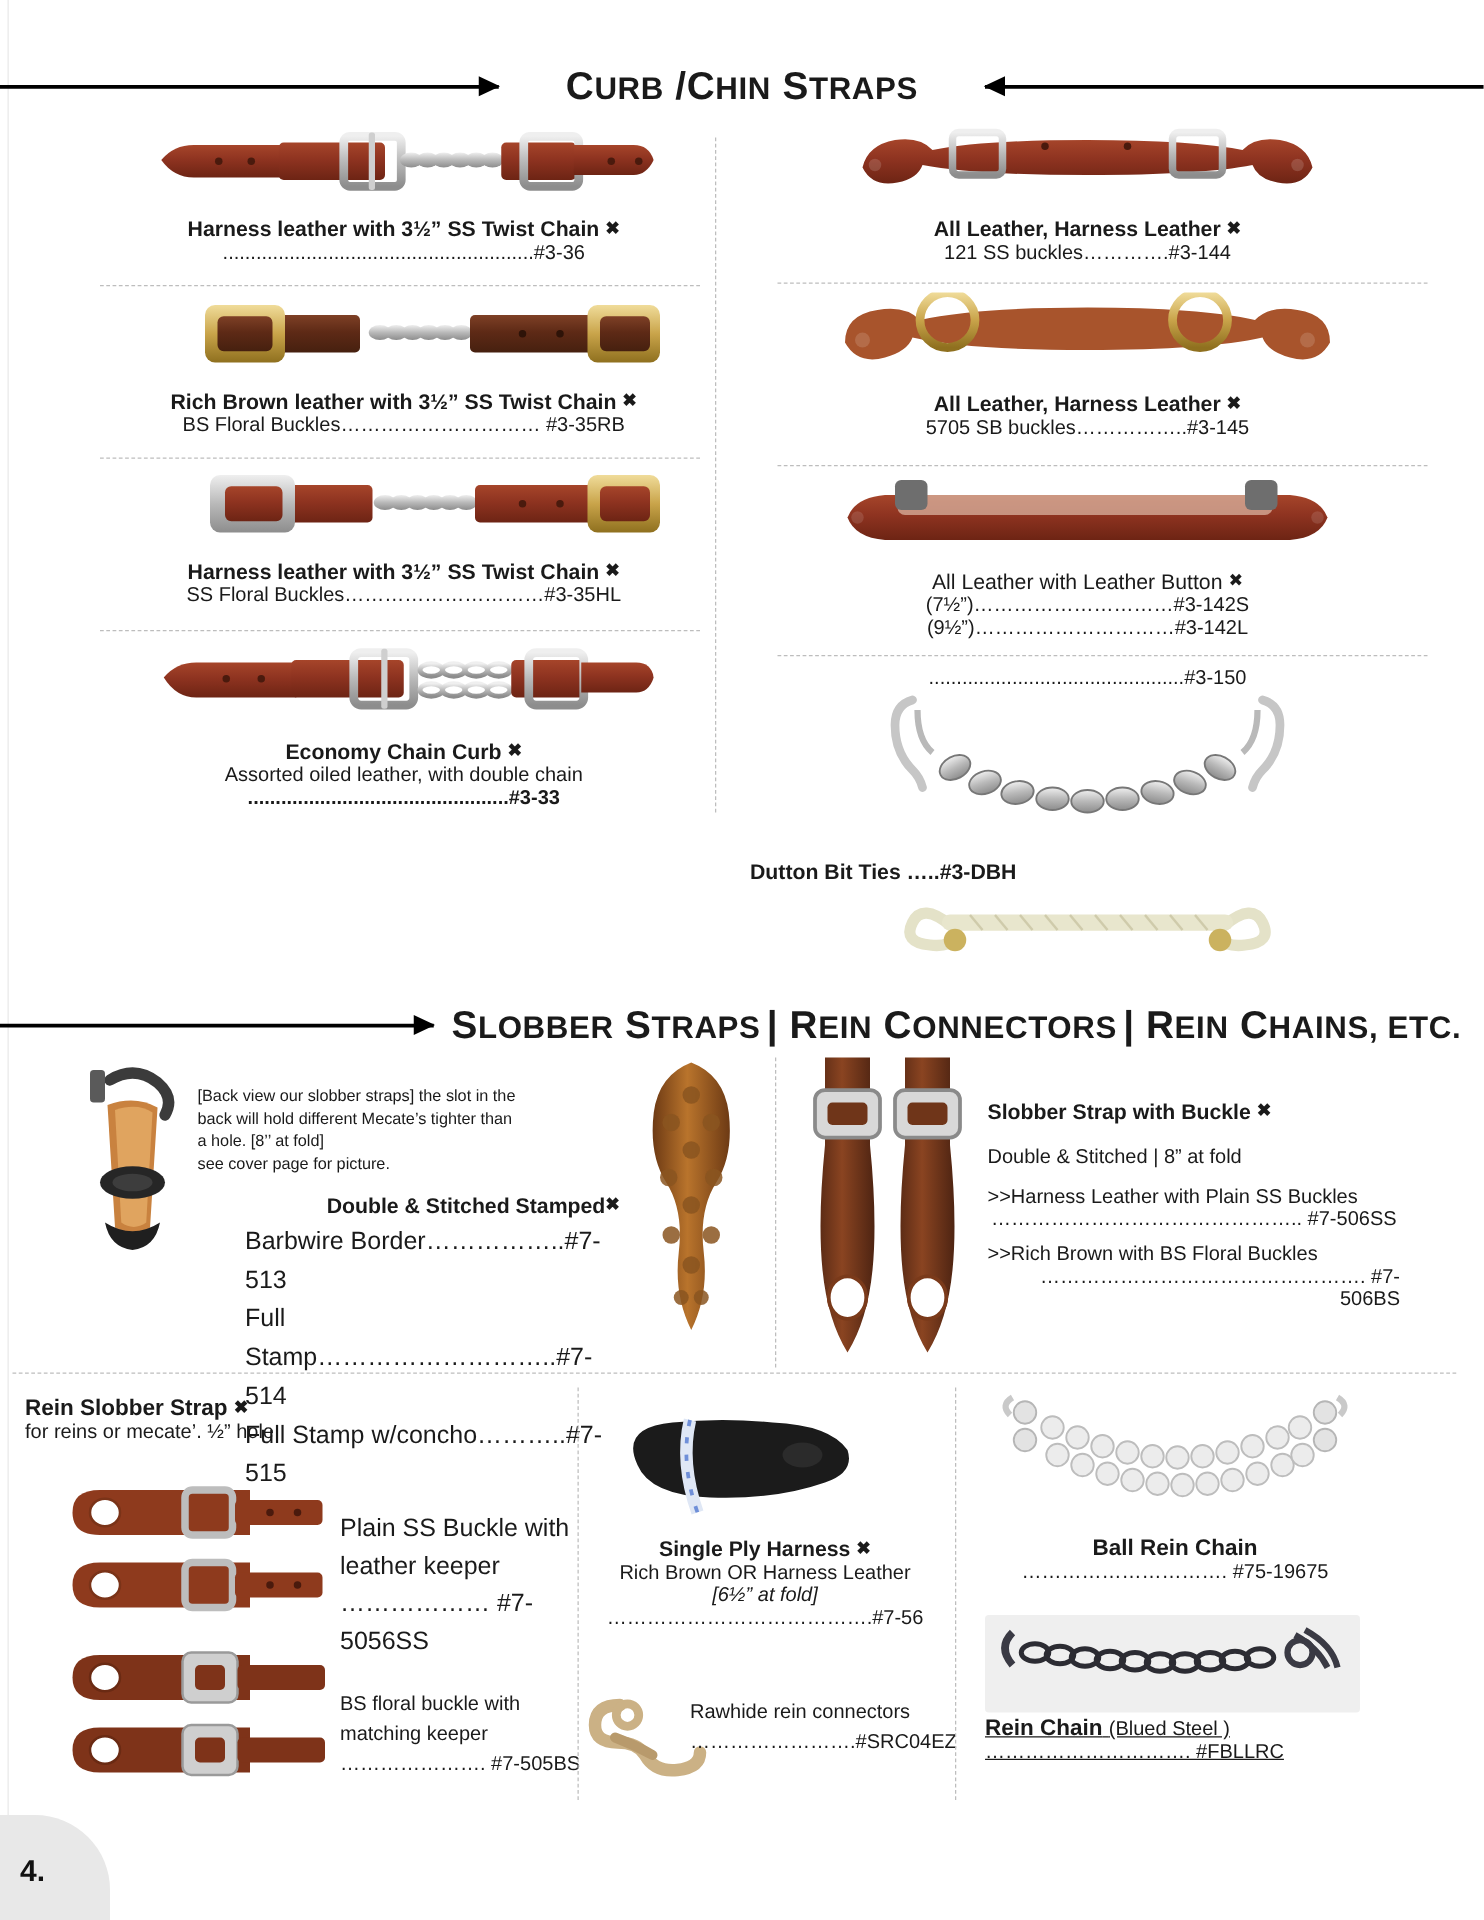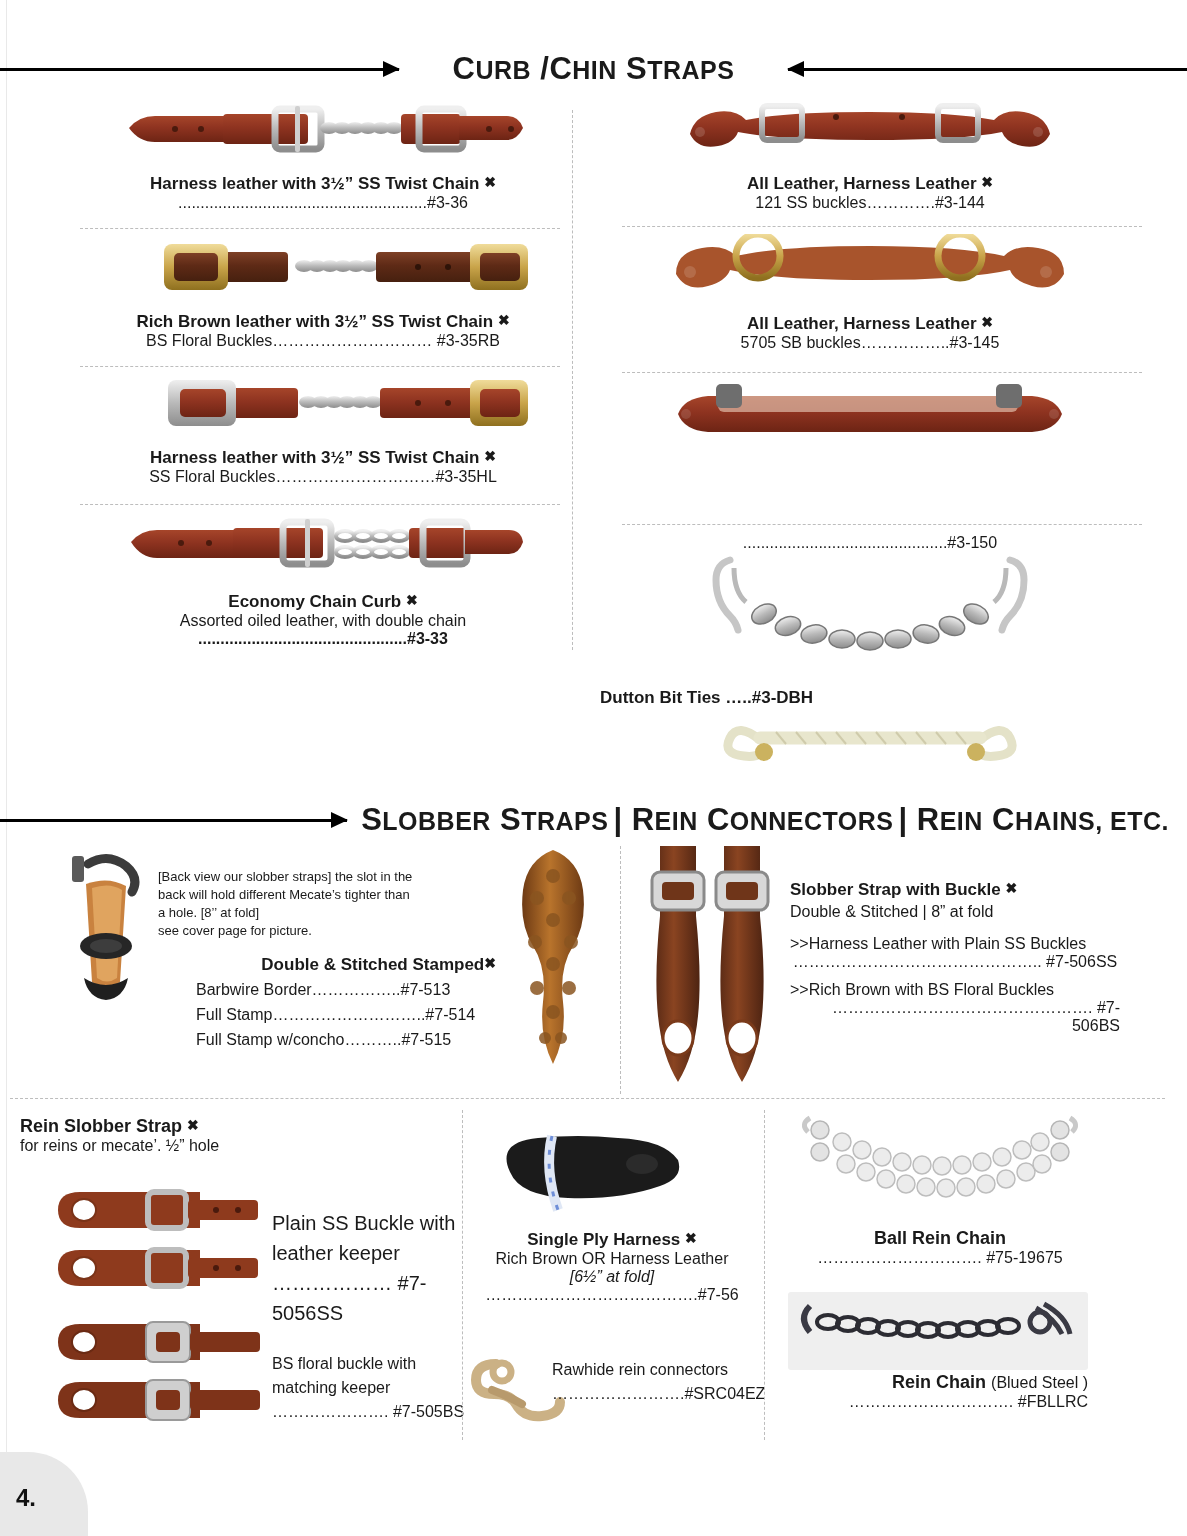--- a/index.html
+++ b/index.html
@@ -272,20 +272,25 @@
 
 <div style="position:absolute; left:600px; top:380px; width:540px;">
   <svg class="art" width="420" height="72" viewBox="0 0 420 72">
     <path d="M18,34 q6,-16 30,-18 h324 q24,2 30,18 q-6,16 -30,18 h-324 q-24,-2 -30,-18 z" fill="url(#lt1)"></path>
     <rect x="58" y="16" width="300" height="16" rx="6" fill="#d9b3a0" opacity="0.75"></rect>
     <rect x="56" y="4" width="26" height="24" rx="5" fill="#6e6e6e"></rect>
     <rect x="336" y="4" width="26" height="24" rx="5" fill="#6e6e6e"></rect>
     <circle cx="26" cy="34" r="5" fill="#fff" opacity="0.12"></circle>
     <circle cx="394" cy="34" r="5" fill="#fff" opacity="0.12"></circle>
   </svg>
+  <div class="item ctr" style="margin-top:4px;">
+    <div class="t16"><span class="b" style="font-weight:normal;">All Leather with Leather Button</span> <span class="star">✖</span></div>
+    <div class="t15">(7½”)…………………………#3-142S</div>
+    <div class="t15">(9½”)…………………………#3-142L</div>
+  </div>
 </div>
 
 <div class="hsep" style="position:absolute; left:622px; top:524px; width:520px;"></div>
 
 <div style="position:absolute; left:600px; top:534px; width:540px;">
   <div class="item ctr">
     <div class="t15 b" style="font-weight:normal;">..............................................#3-150</div>
   </div>
   <svg class="art" width="360" height="106" viewBox="0 0 360 106" style="margin-top:2px;">
     <g fill="none" stroke="#b9b9b9" stroke-width="5">
@@ -356,21 +361,21 @@
   <div>[Back view our slobber straps] the slot in the</div>
   <div>back will hold different Mecate’s tighter than</div>
   <div>a hole.  [8’’ at fold]</div>
   <div>see cover page for picture.</div>
 </div>
 
 <div style="position:absolute; left:196px; top:955px; width:300px;">
   <div class="b" style="font-size:17px; text-align:right;">
     <span>Double &amp; Stitched Stamped</span><span class="star">✖</span>
   </div>
-  <div style="font-size:16px; line-height:1.55; margin-top:3px;">
+  <div style="font-size:20px; line-height:1.55; margin-top:3px;">
     <div>Barbwire Border……………..#7-513</div>
     <div>Full Stamp………………………..#7-514</div>
     <div>Full Stamp w/concho………..#7-515</div>
   </div>
 </div>
 
 <div style="position:absolute; left:505px; top:846px;">
   <svg width="96" height="230" viewBox="0 0 96 230">
     <defs>
       <linearGradient id="tool" x1="0" y1="0" x2="1" y2="0">
@@ -420,21 +425,21 @@
       <rect x="32" y="40" width="32" height="18" rx="4" fill="#6f3519"></rect>
       <ellipse cx="48" cy="196" rx="15" ry="17" fill="#ffffff" stroke="#7a3a1a" stroke-width="3"></ellipse>
     </g>
   </svg>
 </div>
 
 <div style="position:absolute; left:790px; top:880px; width:330px;">
   <div class="ctr b" style="font-size:17px;">
     <span>Slobber Strap with Buckle</span> <span class="star">✖</span>
   </div>
-  <div class="ctr" style="font-size:16px; margin-top:3px;">Double &amp; Stitched  | 8” at fold</div>
+  <div class="ctr" style="font-size:16px; margin-top:17px;">Double &amp; Stitched  | 8” at fold</div>
   <div style="font-size:16px; margin-top:14px;">
     <div>&gt;&gt;Harness Leather with Plain SS Buckles</div>
     <div class="b" style="text-align:center; font-weight:normal;">……………………………………….. #7-506SS</div>
   </div>
   <div style="font-size:16px; margin-top:10px;">
     <div>&gt;&gt;Rich Brown with BS Floral Buckles</div>
     <div style="text-align:right;">…………………………………………. #7-506BS</div>
   </div>
 </div>
 
@@ -591,21 +596,21 @@
         <ellipse cx="200" cy="36" rx="11" ry="7"></ellipse>
           <ellipse cx="220" cy="34" rx="11" ry="7"></ellipse>
       </g>
       <path d="M22,14 q-12,12 0,26" fill="none" stroke="#3a3a44" stroke-width="6"></path>
       <path d="M248,16 q18,10 26,26 M256,12 q22,12 26,30" fill="none" stroke="#3a3a44" stroke-width="5"></path>
       <circle cx="252" cy="30" r="10" fill="none" stroke="#3a3a44" stroke-width="5"></circle>
     </svg>
   </div>
 </div>
 
-<div style="position:absolute; left:788px; top:1372px; width:300px; text-align:right;">
+<div style="position:absolute; left:788px; top:1372px; width:300px; text-align:left;text-decoration:underline;">
   <div style="font-size:18px;">
     <span class="b">Rein Chain</span>
     <span style="font-size:16px;">(Blued Steel )</span>
   </div>
   <div style="font-size:16px;">…………………………. #FBLLRC</div>
 </div>
 
 <div class="pagenum">
   <span>4.</span>
 </div>

